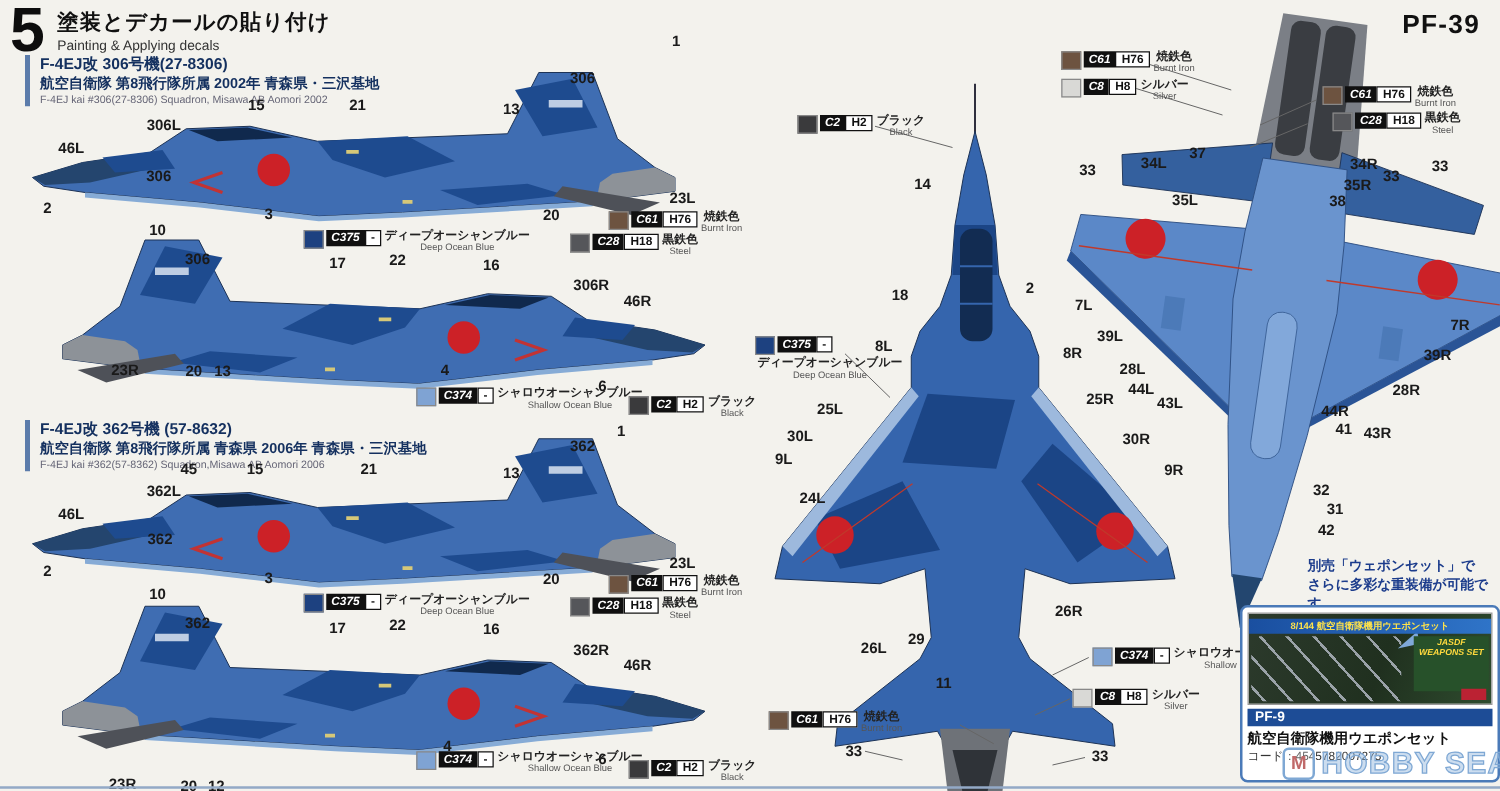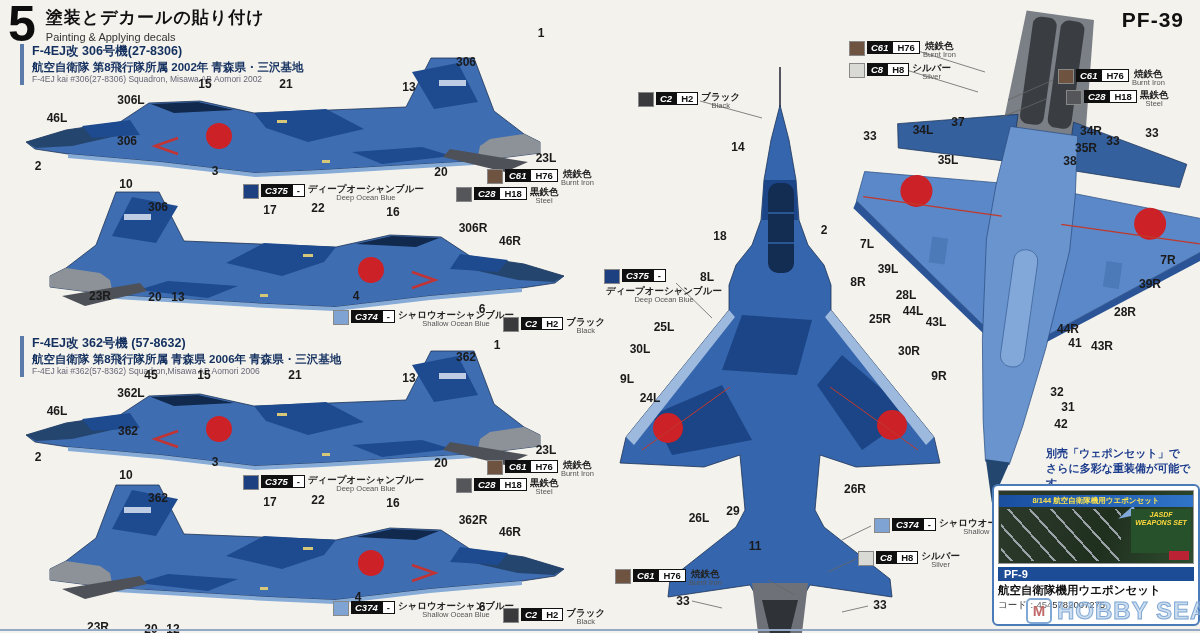--- a/index.html
+++ b/index.html
@@ -219,21 +219,21 @@
       <span class="plabel" style="left: 482px; top: 607px;">6</span>
       <span class="plabel" style="left: 738px; top: 147px;">14</span>
       <span class="plabel" style="left: 720px; top: 236px;">18</span>
       <span class="plabel" style="left: 824px; top: 230px;">2</span>
       <span class="plabel" style="left: 707px; top: 277px;">8L</span>
       <span class="plabel" style="left: 858px; top: 282px;">8R</span>
       <span class="plabel" style="left: 664px; top: 327px;">25L</span>
       <span class="plabel" style="left: 880px; top: 319px;">25R</span>
       <span class="plabel" style="left: 640px; top: 349px;">30L</span>
       <span class="plabel" style="left: 909px; top: 351px;">30R</span>
-      <span class="plabel" style="left: 627px; top: 379px;">9L</span>
+      <span class="plabel" style="left: 627px; top: 367px;">9L</span>
       <span class="plabel" style="left: 939px; top: 376px;">9R</span>
       <span class="plabel" style="left: 650px; top: 398px;">24L</span>
       <span class="plabel" style="left: 699px; top: 518px;">26L</span>
       <span class="plabel" style="left: 733px; top: 511px;">29</span>
       <span class="plabel" style="left: 855px; top: 489px;">26R</span>
       <span class="plabel" style="left: 755px; top: 546px; text-align: center;">11</span>
       <span class="plabel" style="left: 683px; top: 601px;">33</span>
       <span class="plabel" style="left: 880px; top: 605px;">33</span>
       <span class="plabel" style="left: 870px; top: 136px;">33</span>
       <span class="plabel" style="left: 923px; top: 130px;">34L</span>

